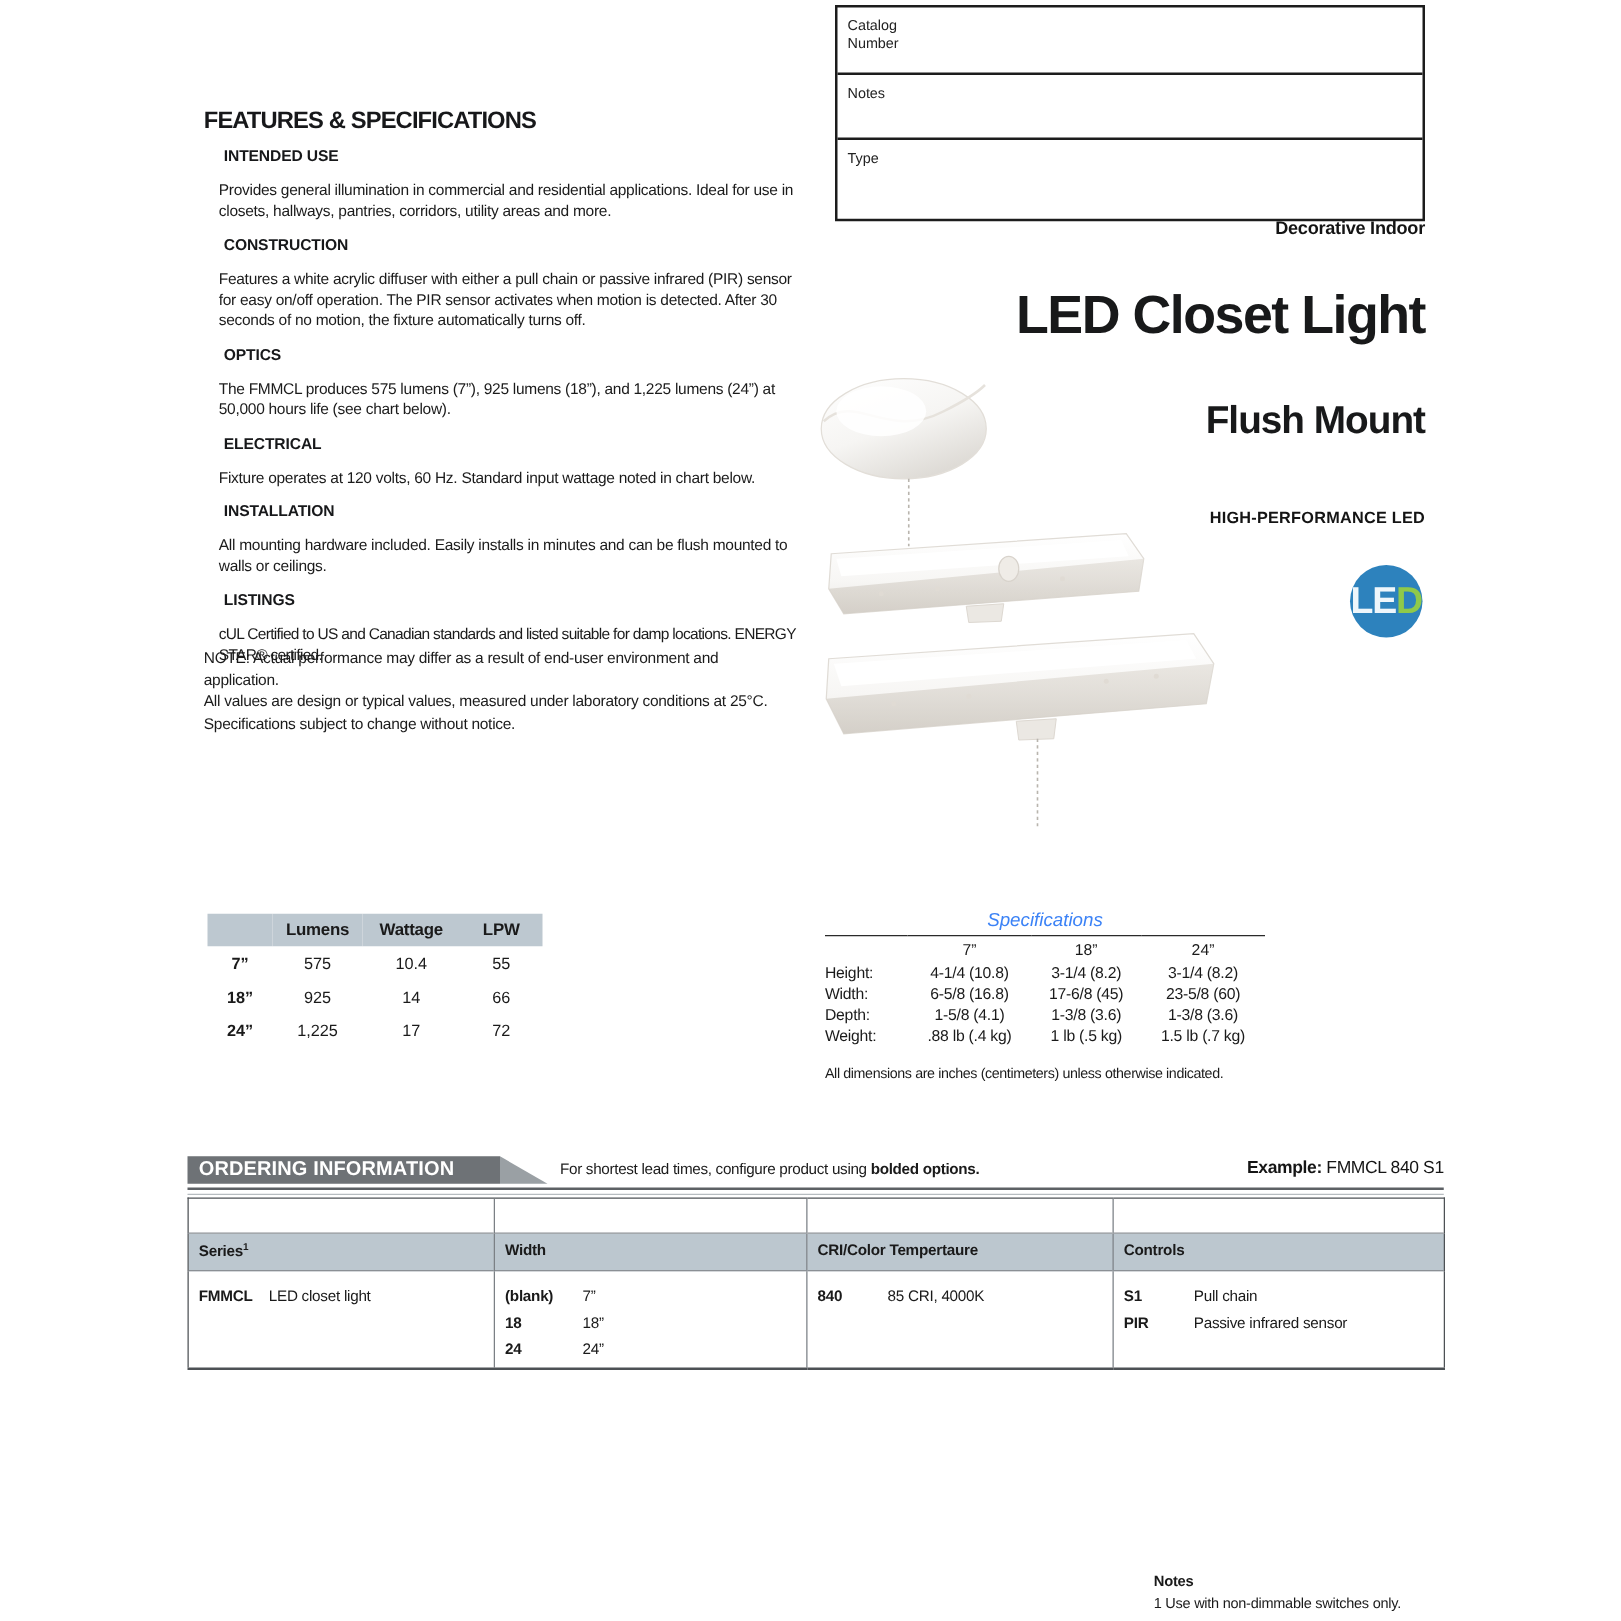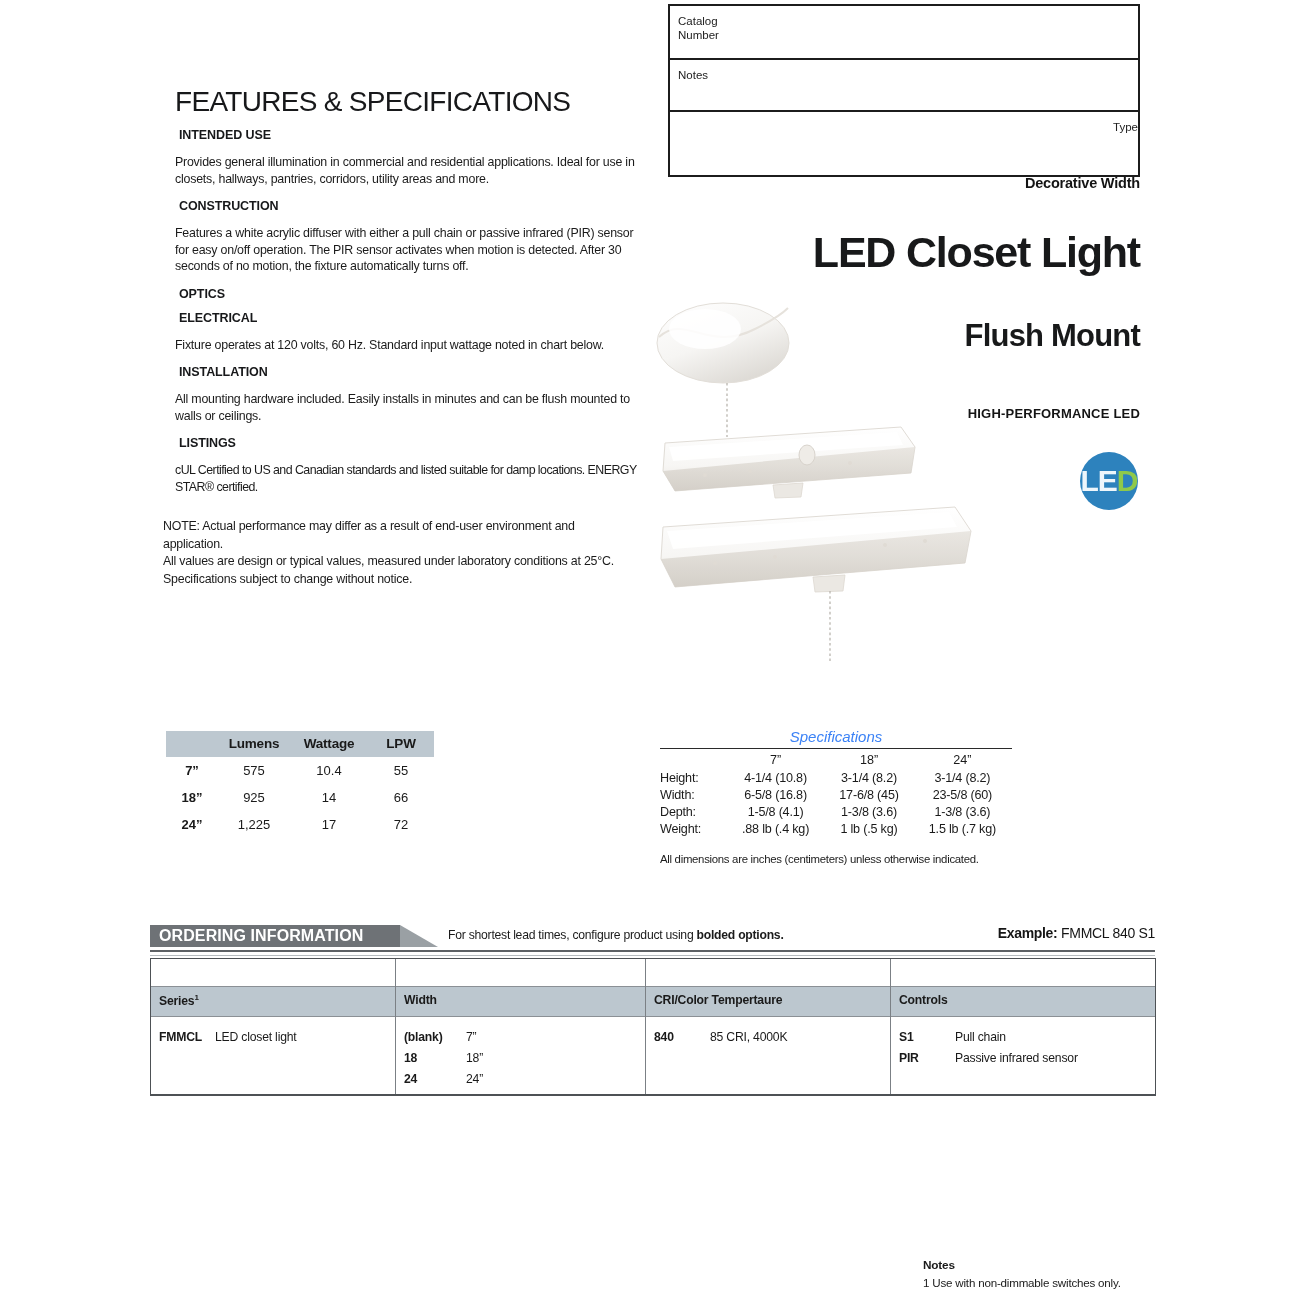--- a/index.html
+++ b/index.html
@@ -28,21 +28,21 @@
   }
   #catalog-box .cb-row {
     box-sizing: border-box;
     padding: 8px 0 0 8px;
     font-size: 11.5px;
     line-height: 14px;
     color: #222;
   }
   #catalog-box .cb-row.r1 { height: 54px; border-bottom: 2px solid #1c1c1c; }
   #catalog-box .cb-row.r2 { height: 52px; border-bottom: 2px solid #1c1c1c; }
-  #catalog-box .cb-row.r3 { height: 45px; text-align: right; }
+  #catalog-box .cb-row.r3 { height: 45px; }
 
   #decorative-indoor {
     left: 668px; top: 175px; width: 472px;
     text-align: right;
     font-size: 14.5px;
     font-weight: bold;
     letter-spacing: -0.2px;
     color: #141414;
   }
 
@@ -91,23 +91,23 @@
     line-height: 1;
   }
   #led-badge .le { color: #eef6fb; }
   #led-badge .d  { color: #8fc94a; }
 
   
   #features {
     left: 163px; top: 86px; width: 490px;
   }
   #features h1 {
-    margin: 0 0 9px 12px;
-    font-size: 28px;
-    font-weight: normal;
+    margin: 0 0 9px 0;
+    font-size: 19px;
+    font-weight: bold;
     letter-spacing: -0.7px;
     color: #17181a;
   }
   #features h2 {
     margin: 10px 0 3px 0;
     font-size: 12.5px;
     font-weight: bold;
     letter-spacing: -0.1px;
     color: #17181a;
     padding-left: 16px;
@@ -325,21 +325,21 @@
     <div>Number</div>
   </div>
   <div class="cb-row r2">
     <div>Notes</div>
   </div>
   <div class="cb-row r3">
     <div>Type</div>
   </div>
 </div>
 
-<div class="abs" id="decorative-indoor">Decorative Width</div>
+<div class="abs" id="decorative-indoor">Decorative Indoor</div>
 
 <div class="abs" id="product-title">LED Closet Light</div>
 <div class="abs" id="product-subtitle">Flush Mount</div>
 <div class="abs" id="product-tagline">HIGH-PERFORMANCE LED</div>
 
 <div class="abs" id="led-badge">
   <span class="led-text">
     <span class="le">LE</span><span class="d">D</span>
   </span>
 </div>
@@ -404,20 +404,21 @@
 <div class="abs" id="features">
   <h1>FEATURES &amp; SPECIFICATIONS</h1>
 
   <h2>INTENDED USE</h2>
   <p>Provides general illumination in commercial and residential applications. Ideal for use in closets, hallways, pantries, corridors, utility areas and more.</p>
 
   <h2>CONSTRUCTION</h2>
   <p>Features a white acrylic diffuser with either a pull chain or passive infrared (PIR) sensor for easy on/off operation.  The PIR sensor activates when motion is detected.  After 30 seconds of no motion, the fixture automatically turns off.</p>
 
   <h2>OPTICS</h2>
+  <p>The FMMCL produces 575 lumens (7”), 925 lumens (18”), and 1,225 lumens (24”) at 50,000 hours life (see chart below).</p>
 
   <h2>ELECTRICAL</h2>
   <p>Fixture operates at 120 volts, 60 Hz. Standard input wattage noted in chart below.</p>
 
   <h2>INSTALLATION</h2>
   <p>All mounting hardware included. Easily installs in minutes and can be flush mounted to walls or ceilings.</p>
 
   <h2>LISTINGS</h2>
   <p class="tight">cUL Certified to US and Canadian standards and listed suitable for damp locations. ENERGY STAR® certified.</p>
 </div>

